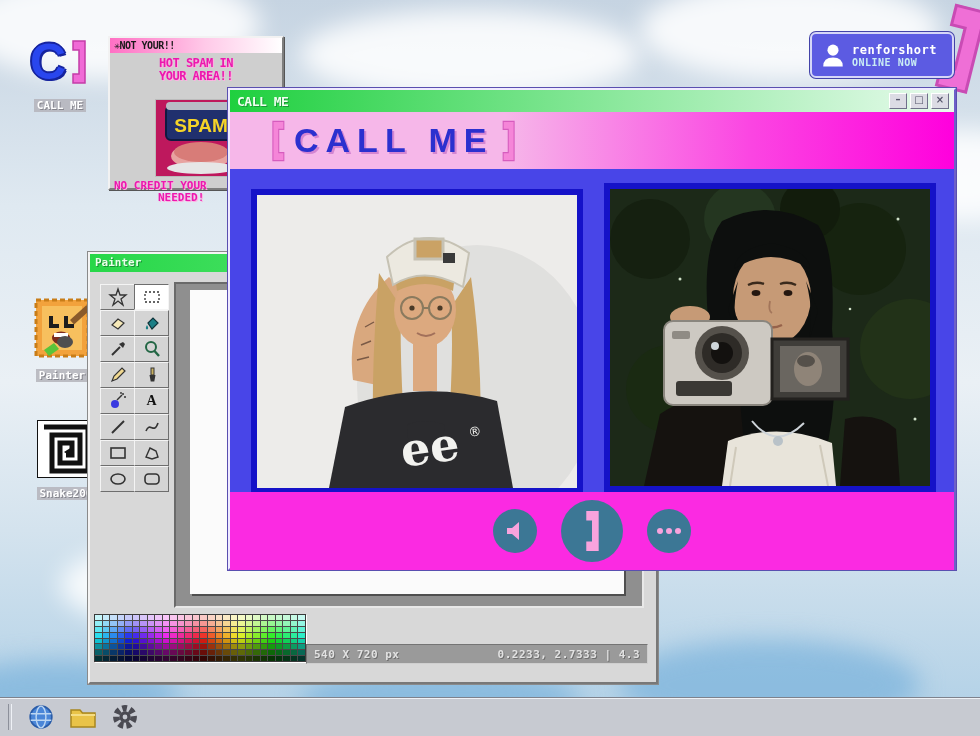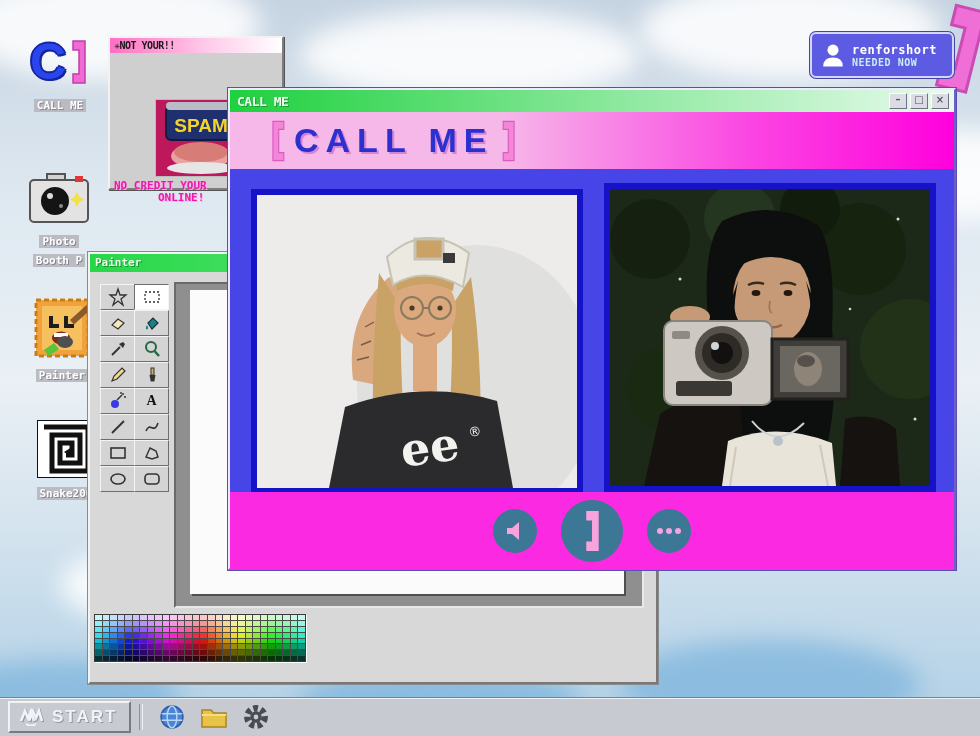--- a/index.html
+++ b/index.html
@@ -116,47 +116,34 @@
     <path d="M20 1 h-15 v10 h7 v21 h-7 v10 h15 z" fill="#ef6fd6" stroke="#c94bb4" stroke-width="1.5"></path>
   </svg>
 
   <div class="badge">
     <svg width="26" height="26" viewBox="0 0 16 16" style="margin:0 6px 0 8px">
       <circle cx="8" cy="5" r="3.4" fill="#fff"></circle>
         <path d="M2 15 Q2 9.5 8 9.5 Q14 9.5 14 15Z" fill="#fff"></path>
     </svg>
     <div>
       <div class="badge-name">renforshort</div>
-      <div class="badge-status">NEEDED NOW</div>
+      <div class="badge-status">ONLINE NOW</div>
     </div>
   </div>
 
   <div class="dicon" style="left:14px;top:30px;width:92px;">
     <div class="callme-art">
       <span class="c-glyph">C</span>
       <svg width="22" height="44" viewBox="0 0 22 44">
         <path d="M17 1 h-12 v9 h6 v24 h-6 v9 h12 z" fill="#f06ad6" stroke="#c43da8" stroke-width="1.5"></path>
       </svg>
     </div>
     <div class="chip">CALL ME</div>
   </div>
 
-  <div class="dicon" style="left:16px;top:170px;width:86px;">
-    <svg width="64" height="56" viewBox="0 0 64 56">
-      <rect x="20" y="4" width="18" height="10" fill="#d2d2d2" stroke="#555" stroke-width="2"></rect>
-      <rect x="3" y="10" width="58" height="42" rx="4" fill="#e3e3e3" stroke="#555" stroke-width="2"></rect>
-      <rect x="48" y="6" width="8" height="6" fill="#e43535"></rect>
-      <circle cx="28" cy="31" r="14" fill="#141414"></circle>
-      <circle cx="23" cy="26" r="3" fill="#fff" opacity=".85"></circle>
-      <circle cx="34" cy="36" r="2" fill="#fff" opacity=".5"></circle>
-      <path d="M50 22 l2.5 5 5 2.5 -5 2.5 -2.5 5 -2.5 -5 -5 -2.5 5 -2.5z" fill="#f4e04a"></path>
-    </svg>
-    <div><div class="chip">Photo</div></div>
-    <div><div class="chip">Booth P</div></div>
-  </div>
 
   <div class="dicon" style="left:22px;top:294px;width:80px;">
     <svg width="60" height="66" viewBox="0 0 60 66">
       <rect x="4" y="6" width="52" height="56" fill="#f2a23c" stroke="#c87d18" stroke-width="3" stroke-dasharray="5 3"></rect>
       <rect x="10" y="12" width="40" height="44" fill="#f7c05e"></rect>
       <path d="M19 22 v10 h8" stroke="#1d1d1d" stroke-width="4" fill="none"></path>
       <path d="M34 22 v10 h8" stroke="#1d1d1d" stroke-width="4" fill="none"></path>
       <ellipse cx="29" cy="44" rx="9" ry="6.5" fill="#7d2a1c"></ellipse>
       <rect x="22" y="39" width="14" height="4" fill="#fff"></rect>
       <rect x="38" y="26" width="22" height="6" fill="#8a5a2a" transform="rotate(-42 38 26)"></rect>
@@ -170,33 +157,37 @@
     <svg width="58" height="58" viewBox="0 0 58 58">
       <rect x="0" y="0" width="58" height="58" fill="#fff" stroke="#111" stroke-width="2"></rect>
       <path d="M7 7 H51 V51 H15 V15 H43 V43 H23 V23 H35 V35 H29" stroke="#111" stroke-width="5" fill="none"></path>
       <path d="M27 32 l8 -5 v10 z" fill="#111"></path>
     </svg>
     <div class="chip">Snake200</div>
   </div>
 
   <div class="spam">
     <div class="spam-title">✳NOT YOUR!!</div>
+    <div class="spam-head">
+      <div>HOT SPAM IN</div>
+      <div>YOUR AREA!!</div>
+    </div>
     <div class="spam-img">
       <svg width="90" height="76" viewBox="0 0 90 76">
         <rect x="10" y="6" width="70" height="34" rx="5" fill="#20306e" stroke="#101a40" stroke-width="2"></rect>
         <rect x="10" y="2" width="70" height="8" rx="4" fill="#b8bcc6"></rect>
         <text x="45" y="32" text-anchor="middle" font-family="Liberation Sans,sans-serif" font-size="19" font-weight="900" fill="#f5d428">SPAM</text>
         <ellipse cx="45" cy="56" rx="30" ry="13" fill="#e8a3a0"></ellipse>
         <ellipse cx="45" cy="52" rx="27" ry="10" fill="#d87c78"></ellipse>
         <ellipse cx="45" cy="68" rx="34" ry="6" fill="#e6e6e6"></ellipse>
       </svg>
     </div>
     <div class="spam-foot">
       <div>NO CREDIT YOUR</div>
-      <div>ONLINE!</div>
+      <div>NEEDED!</div>
     </div>
   </div>
 
   <div class="painter">
     <div class="p-title">Painter</div>
 
     <div class="p-tools">
       <div class="tool">
         <svg width="20" height="20" viewBox="0 0 20 20">
             <path d="M10 2 12 8 18 8 13 12 15 18 10 14 5 18 7 12 2 8 8 8Z" fill="none" stroke="#333" stroke-width="1.3"></path>
@@ -509,20 +500,24 @@
         <div class="swatch" style="background: rgb(37, 52, 4);"></div>
         <div class="swatch" style="background: rgb(27, 52, 4);"></div>
         <div class="swatch" style="background: rgb(17, 52, 4);"></div>
         <div class="swatch" style="background: rgb(7, 52, 4);"></div>
         <div class="swatch" style="background: rgb(4, 52, 12);"></div>
         <div class="swatch" style="background: rgb(4, 52, 22);"></div>
         <div class="swatch" style="background: rgb(4, 52, 32);"></div>
         <div class="swatch" style="background: rgb(4, 52, 42);"></div>
       </div>
 
+    <div class="p-status">
+      <span>540 X 720 px</span>
+      <span>0.2233, 2.7333 | 4.3</span>
+    </div>
   </div>
 
   <div class="callwin">
     <div class="cw-title">
       <span class="cw-title-text">CALL ME</span>
       <div class="winbtns">
         <div class="wbtn">–</div>
         <div class="wbtn">□</div>
         <div class="wbtn">×</div>
       </div>
@@ -629,30 +624,20 @@
         <svg width="28" height="10" viewBox="0 0 28 10">
           <circle cx="5" cy="5" r="3" fill="#f9a3dd"></circle>
             <circle cx="14" cy="5" r="3" fill="#f9a3dd"></circle>
             <circle cx="23" cy="5" r="3" fill="#f9a3dd"></circle>
         </svg>
       </div>
     </div>
   </div>
 
   <div class="taskbar">
-    <div class="start">
-      <svg width="28" height="18" viewBox="0 0 28 18">
-        <path d="M3 13 L7 3 L10 10 L13 3 L16 13" fill="none" stroke="#9094a0" stroke-width="2.6" transform="translate(1,1)"></path>
-        <path d="M11 13 L15 3 L18 10 L21 3 L24 13" fill="none" stroke="#9094a0" stroke-width="2.6" transform="translate(1,1)"></path>
-        <path d="M3 13 L7 3 L10 10 L13 3 L16 13" fill="none" stroke="#f2f3f6" stroke-width="2.6"></path>
-        <path d="M11 13 L15 3 L18 10 L21 3 L24 13" fill="none" stroke="#f2f3f6" stroke-width="2.6"></path>
-        <path d="M8 16 Q13 19 18 16" fill="none" stroke="#f2f3f6" stroke-width="1.8"></path>
-      </svg>
-      <span class="start-label">START</span>
-    </div>
     <div class="tb-divider"></div>
 
     <div class="tb-icon">
       <svg width="26" height="26" viewBox="0 0 24 24">
         <circle cx="12" cy="12" r="10" fill="#4a86d8" stroke="#2a5ca8" stroke-width="1.5"></circle>
         <ellipse cx="12" cy="12" rx="4.5" ry="10" fill="none" stroke="#bcd6f2" stroke-width="1.3"></ellipse>
         <path d="M2.5 9 h19 M2.5 15 h19" stroke="#bcd6f2" stroke-width="1.3"></path>
       </svg>
     </div>
     <div class="tb-icon">

